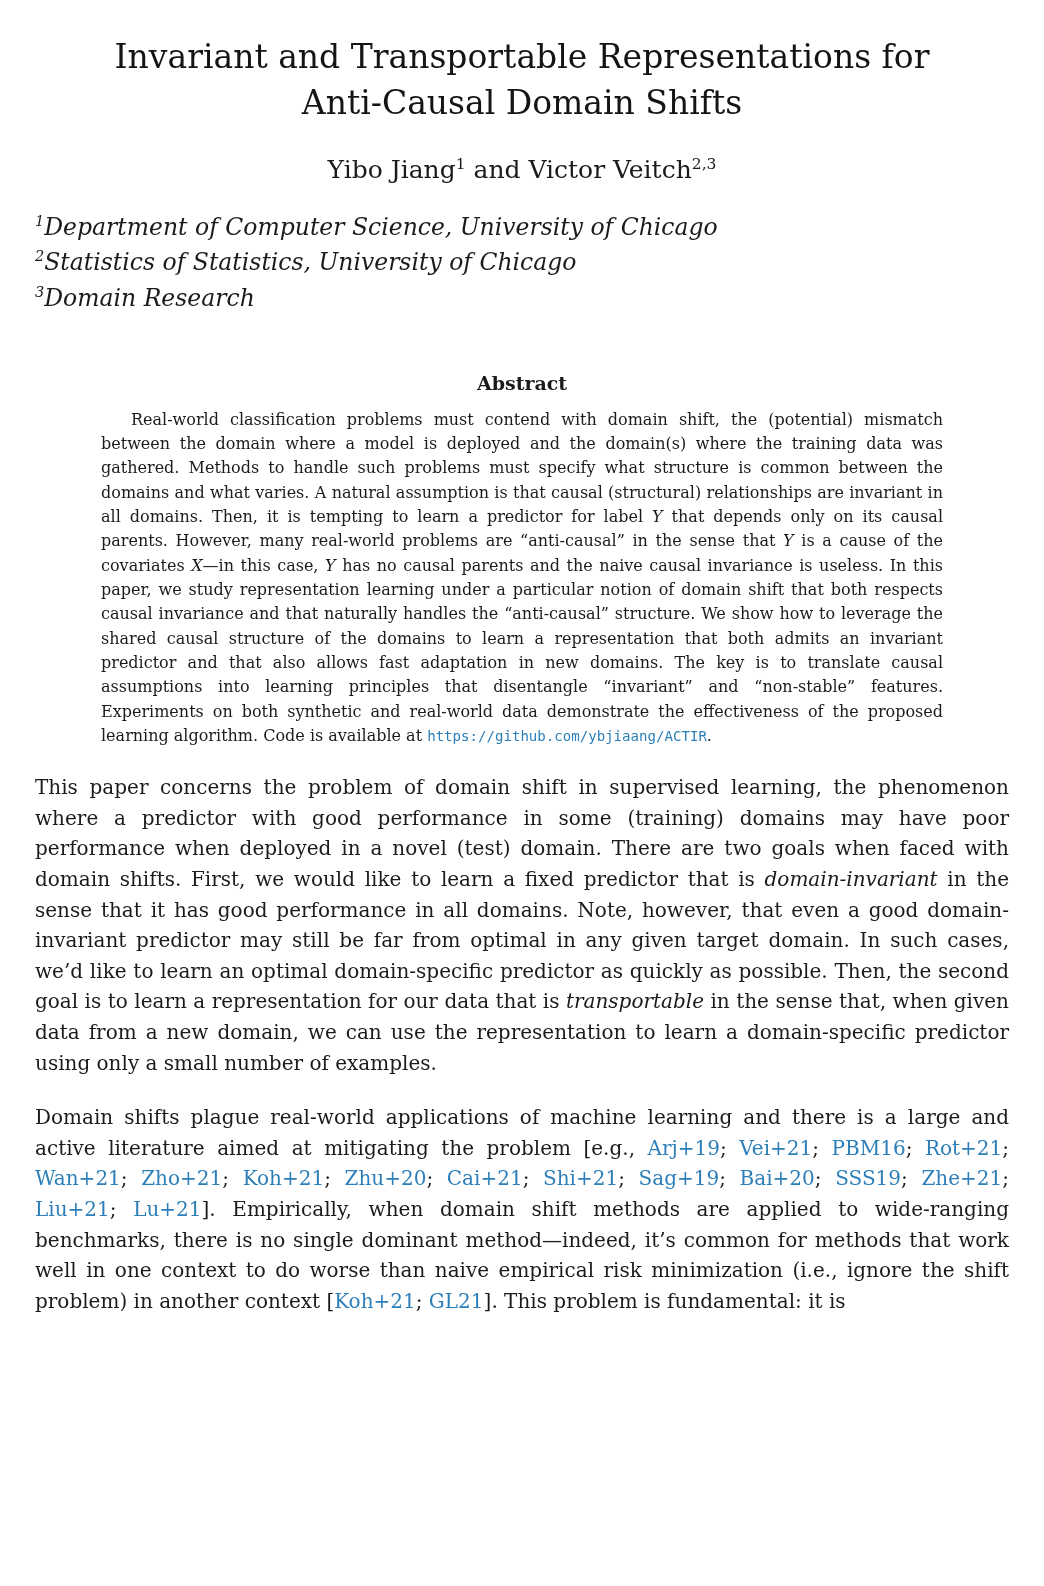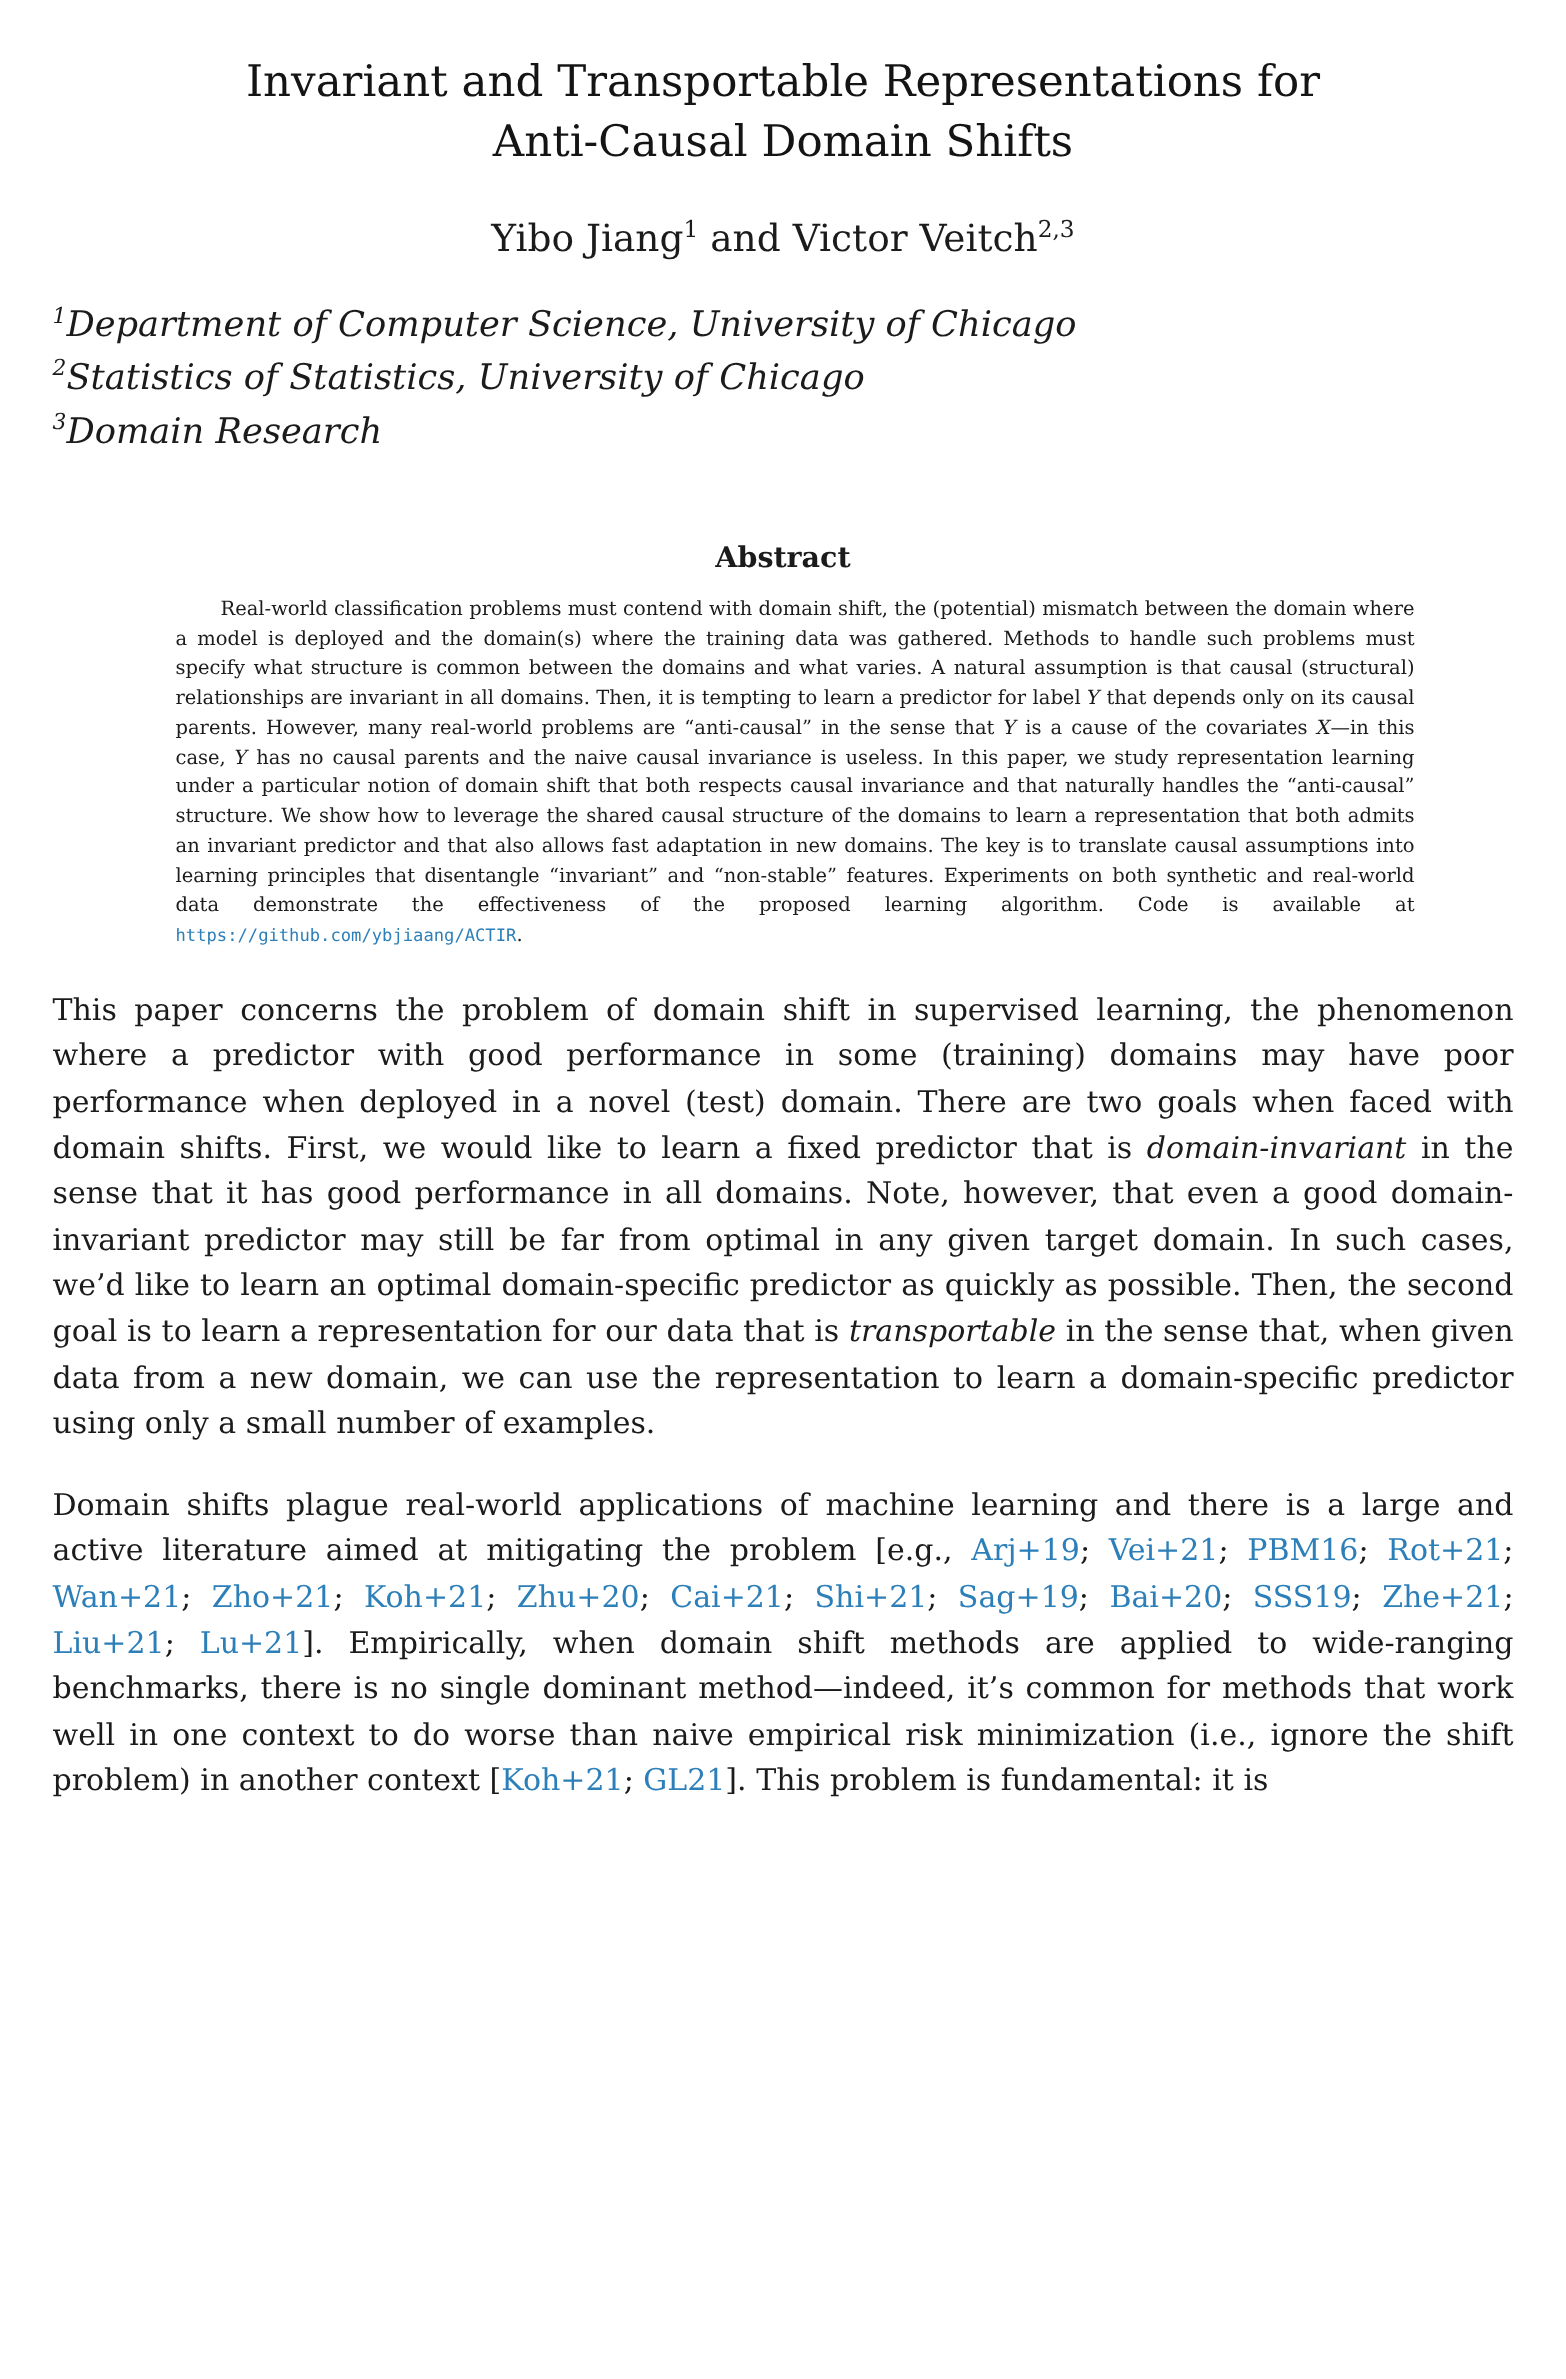--- a/index.html
+++ b/index.html
@@ -14,21 +14,21 @@
     height: 1586px;
     box-sizing: border-box;
     padding: 24px 35px 0 35px;
     overflow: hidden;
     background: #ffffff;
     margin: 0 auto;
   }
   .title {
     margin: 10px 0 0 0;
     text-align: center;
-    font-size: 29px;
+    font-size: 33px;
     font-weight: normal;
     line-height: 1.38;
     color: #141414;
   }
   .title-line { display: block; }
   .authors {
     margin-top: 30px;
     text-align: center;
     font-size: 25px;
     color: #1b1b1b;
@@ -41,22 +41,22 @@
     line-height: 1.5;
   }
   sup { font-size: 0.62em; line-height: 0; }
   .abstract { margin: 56px 66px 0 66px; }
   .abstract-heading {
     text-align: center;
     font-weight: bold;
     font-size: 19px;
   }
   .abstract-body {
-    margin: 14px 0 0 16px;
-    font-size: 13px;
+    margin: 14px 0 0 0;
+    font-size: 16px;
     line-height: 1.52;
     text-align: justify;
     text-indent: 30px;
   }
   .section-heading {
     margin: 52px 0 0 0;
     font-size: 29px;
     font-weight: bold;
     color: #141414;
   }

